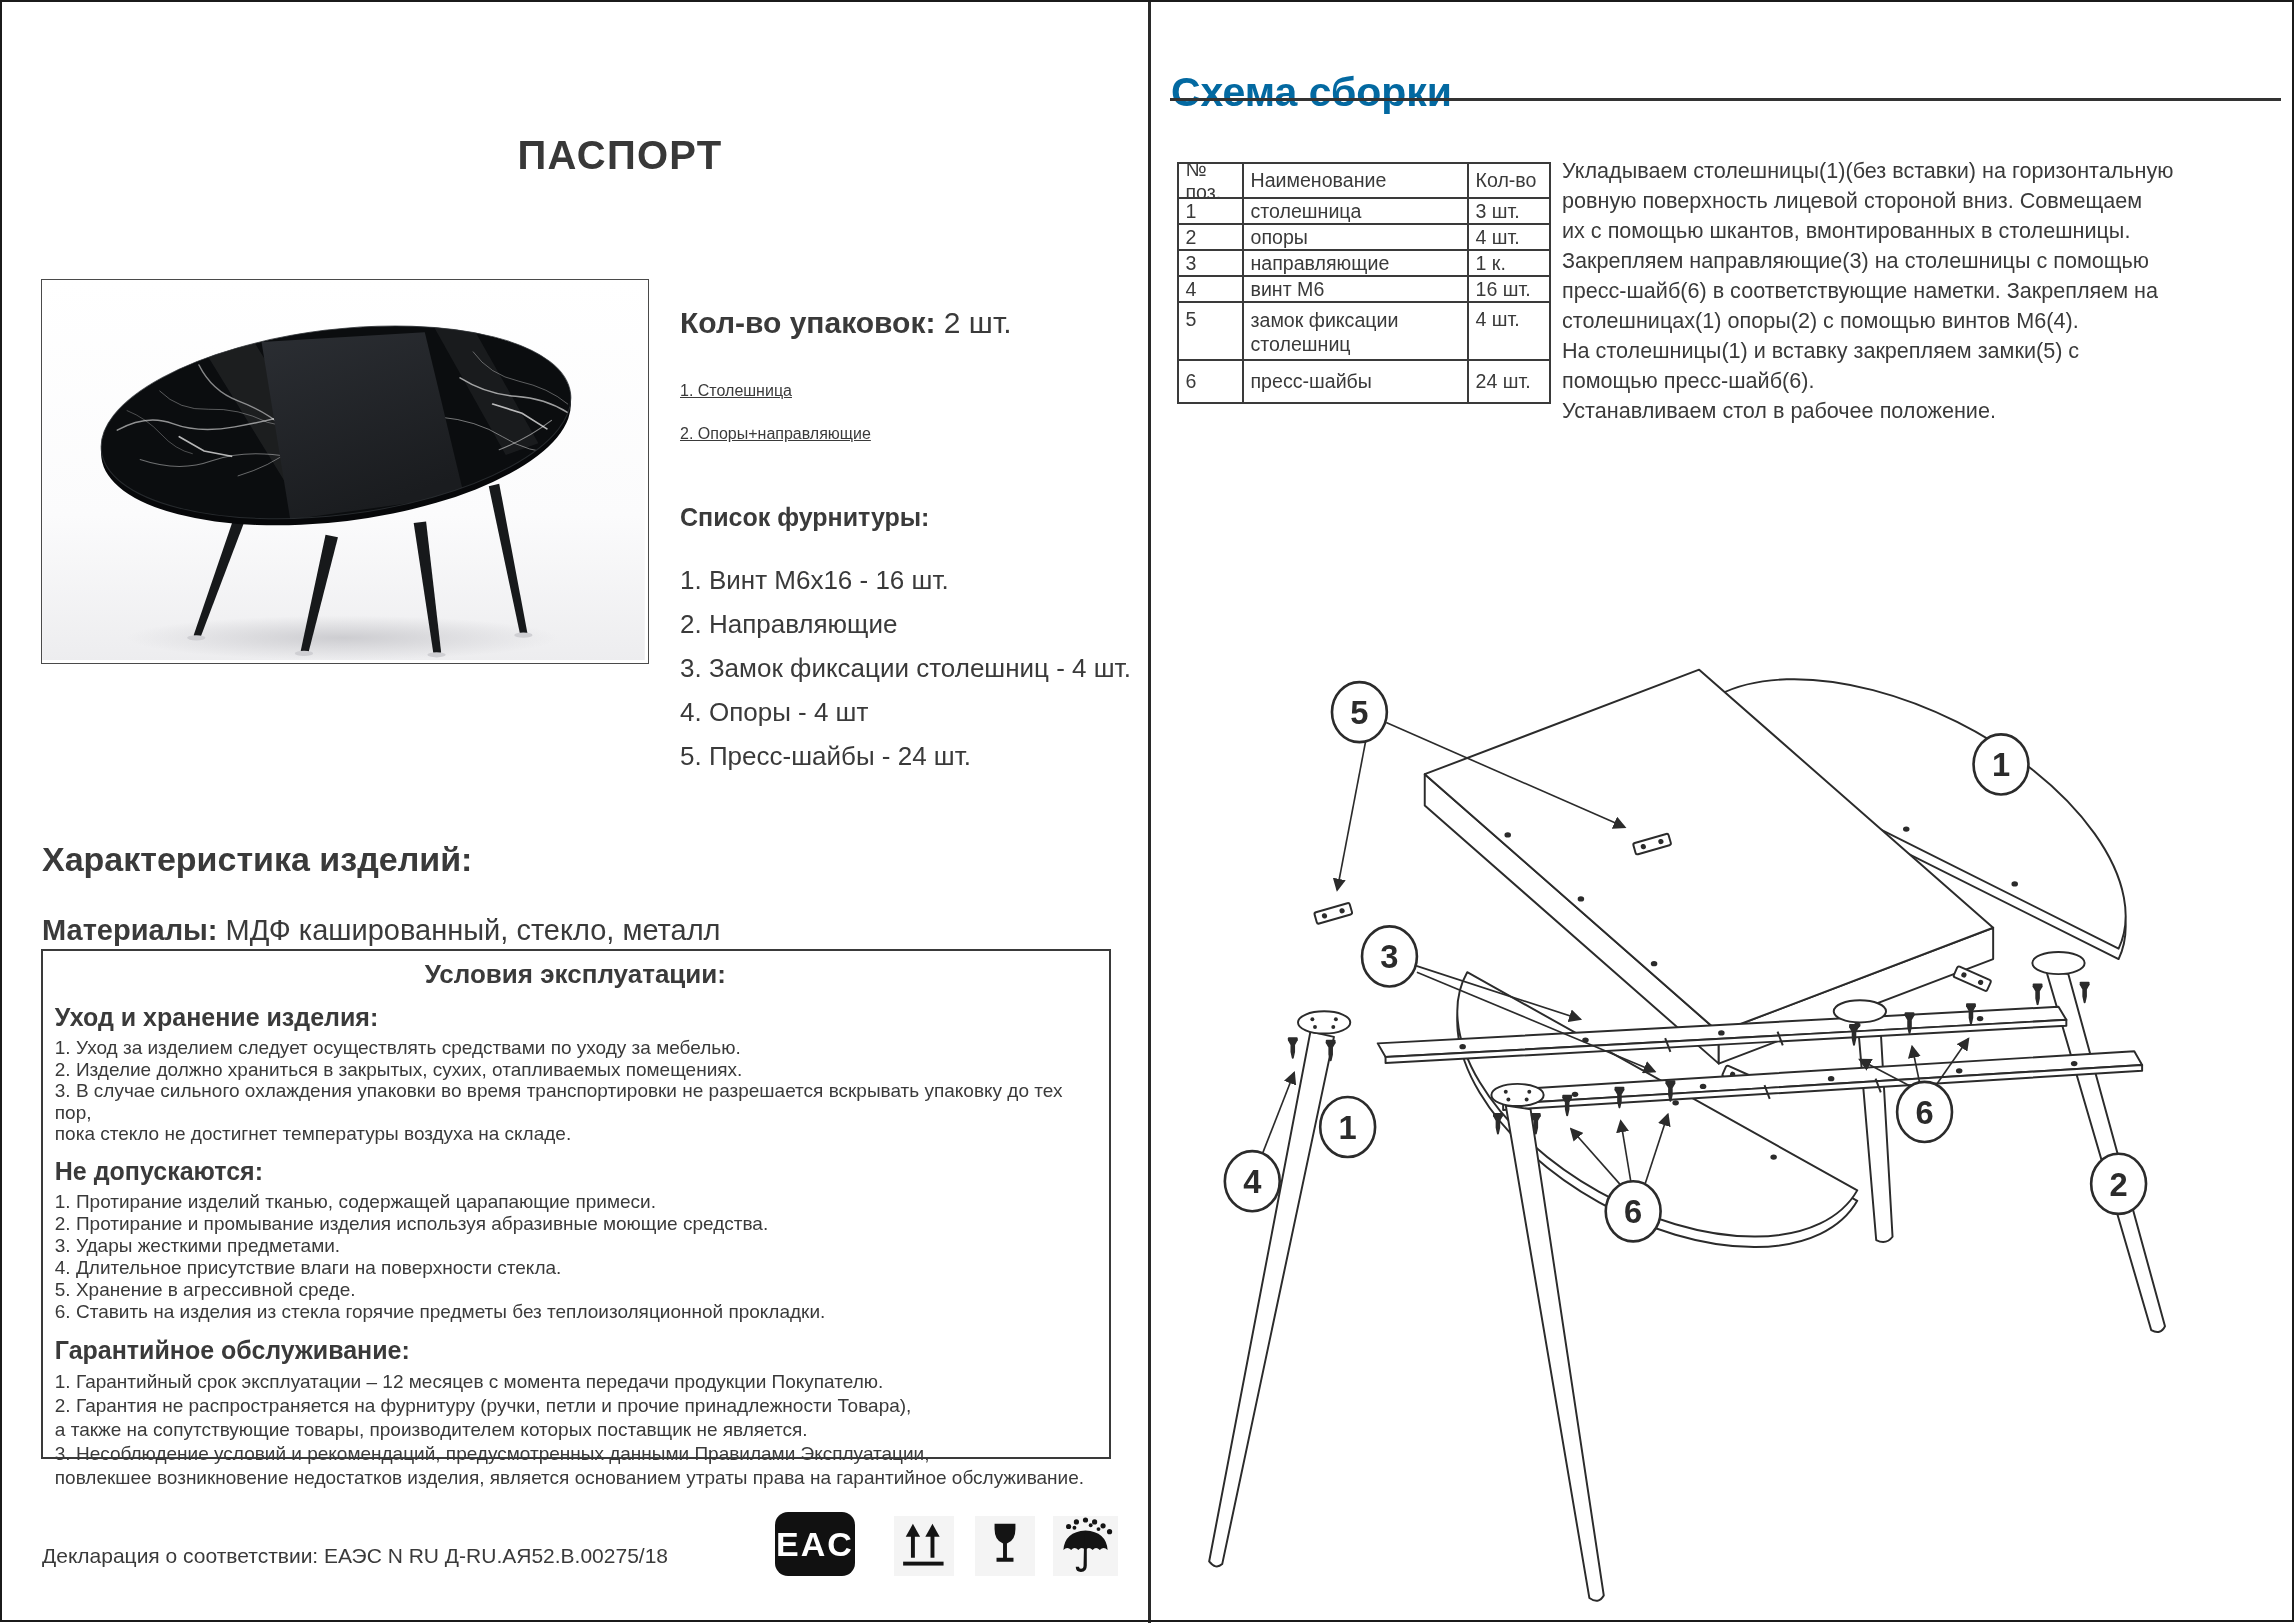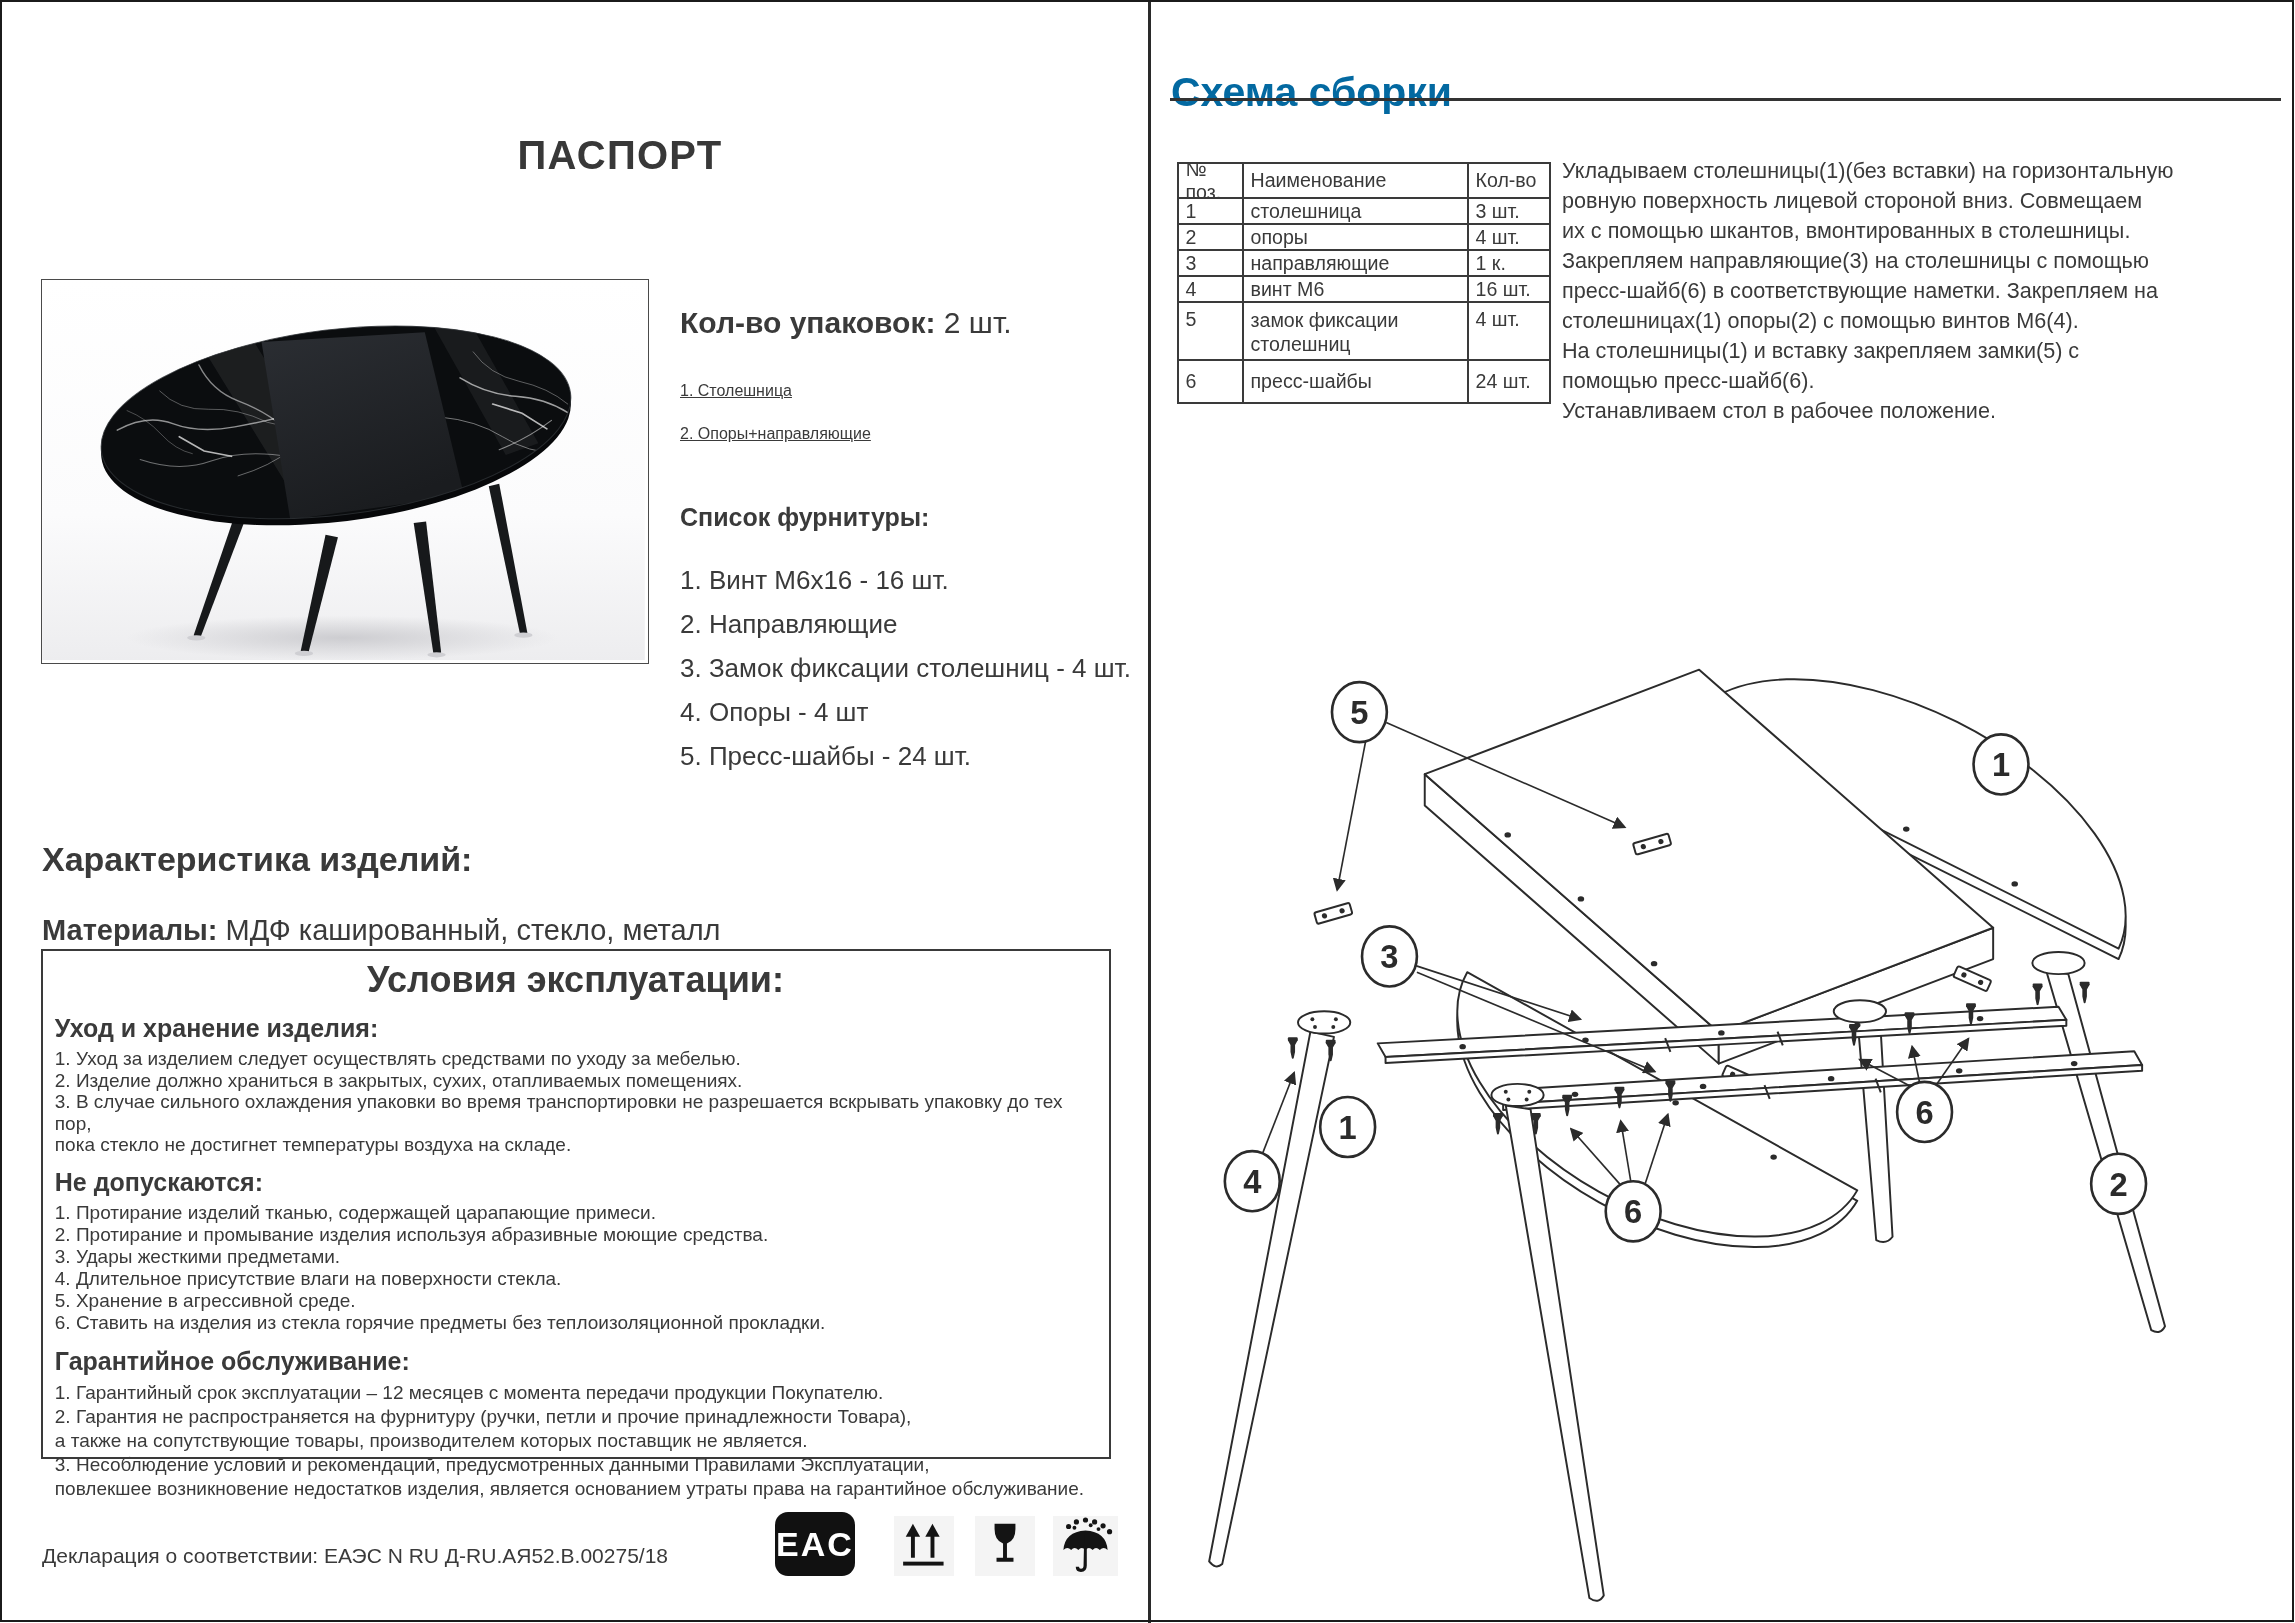--- a/index.html
+++ b/index.html
@@ -22,21 +22,21 @@
   #hw-block{left:680px;top:503px;width:458px;}
   #hw-heading{font-size:25px;font-weight:bold;}
   .hw-item{font-size:26px;line-height:44px;}
   #hw-items{margin-top:26px;}
   #char-heading{left:42px;top:840px;font-size:34px;font-weight:bold;}
   #materials-line{left:42px;top:914px;font-size:29px;text-align:center;}
   #materials-line b{font-weight:bold;}
 
   #cond-box{left:41px;top:949px;width:1070px;height:510px;border:2px solid #3a3a3a;
             box-sizing:border-box;padding:6.5px 13px 0 11.8px;}
-  #cond-title{text-align:center;font-size:36px;font-weight:bold;margin:1.3px 0 13px 0;}
+  #cond-title{text-align:center;font-size:26px;font-weight:bold;margin:1.3px 0 13px 0;}
   .cond-subhead{font-size:25px;font-weight:bold;margin:0 0 5.2px 0;}
   .cond-line{font-size:19px;line-height:21.6px;}
   .gap18{height:11.8px;} .gap20{height:13px;}
   .lh34 .cond-line{line-height:22px;}
   .lh37 .cond-line{line-height:24px;}
 
   #declaration{left:42px;top:1544px;font-size:21px;}
   #icons-row{left:775px;top:1511px;width:353px;height:71px;}
   #eac-icon{position:absolute;left:0;top:1.3px;width:80px;height:64px;background:#111;border-radius:13px;
             display:flex;align-items:center;justify-content:center;}

